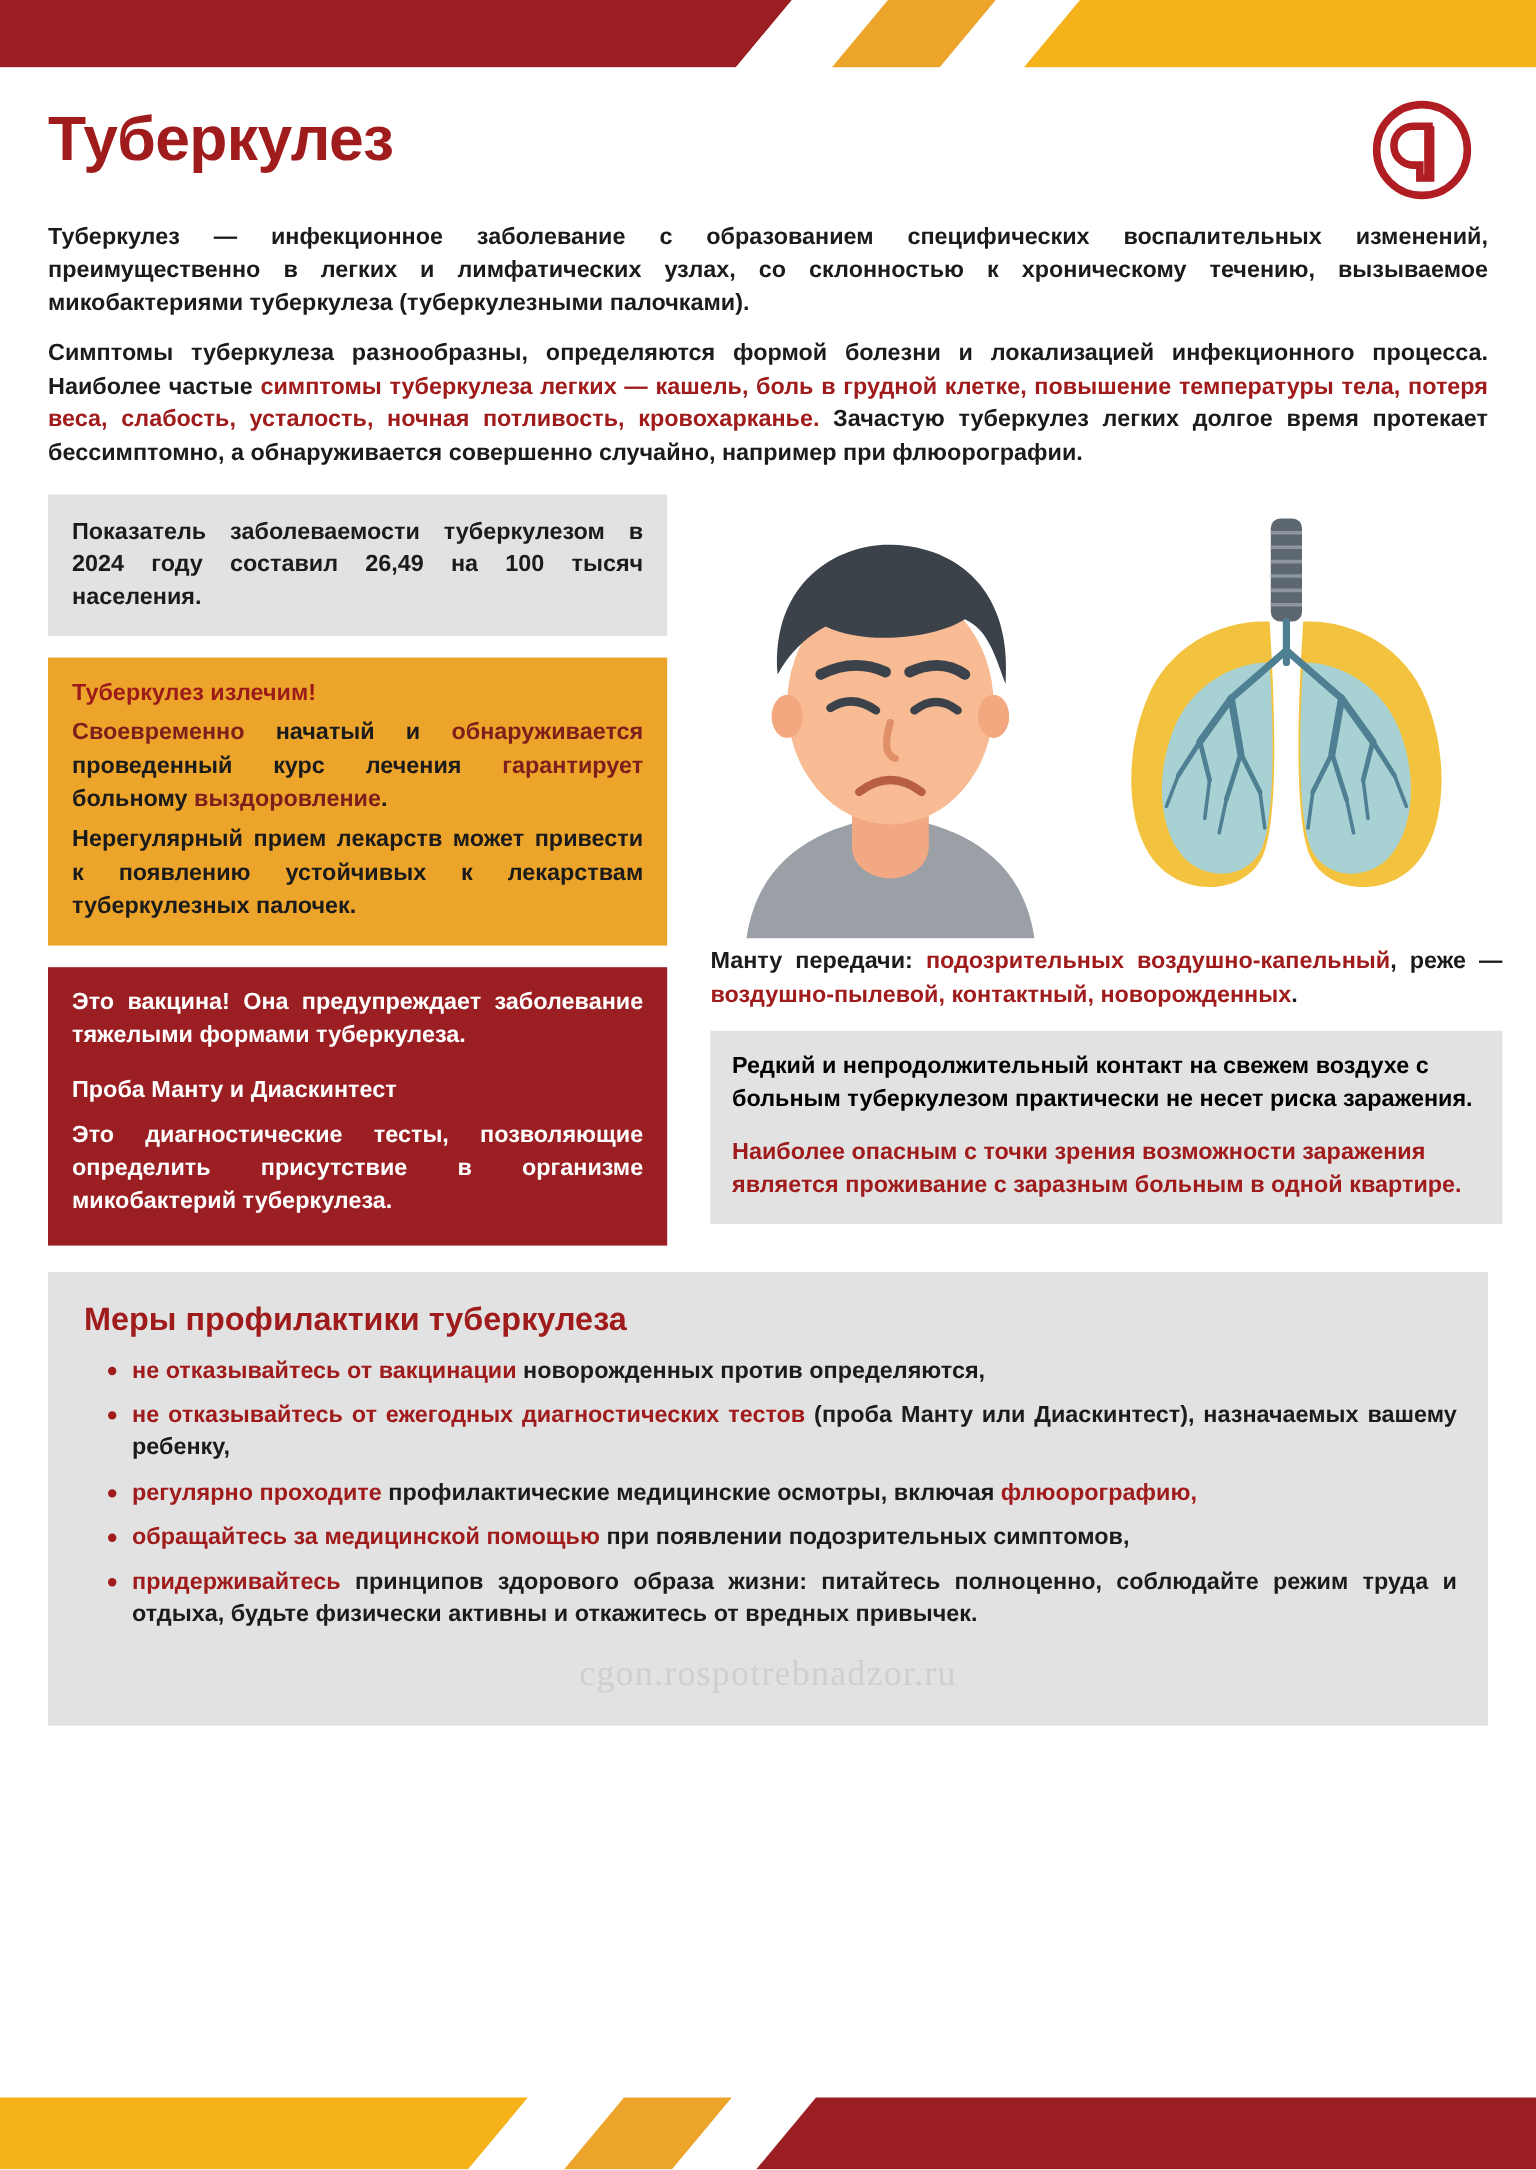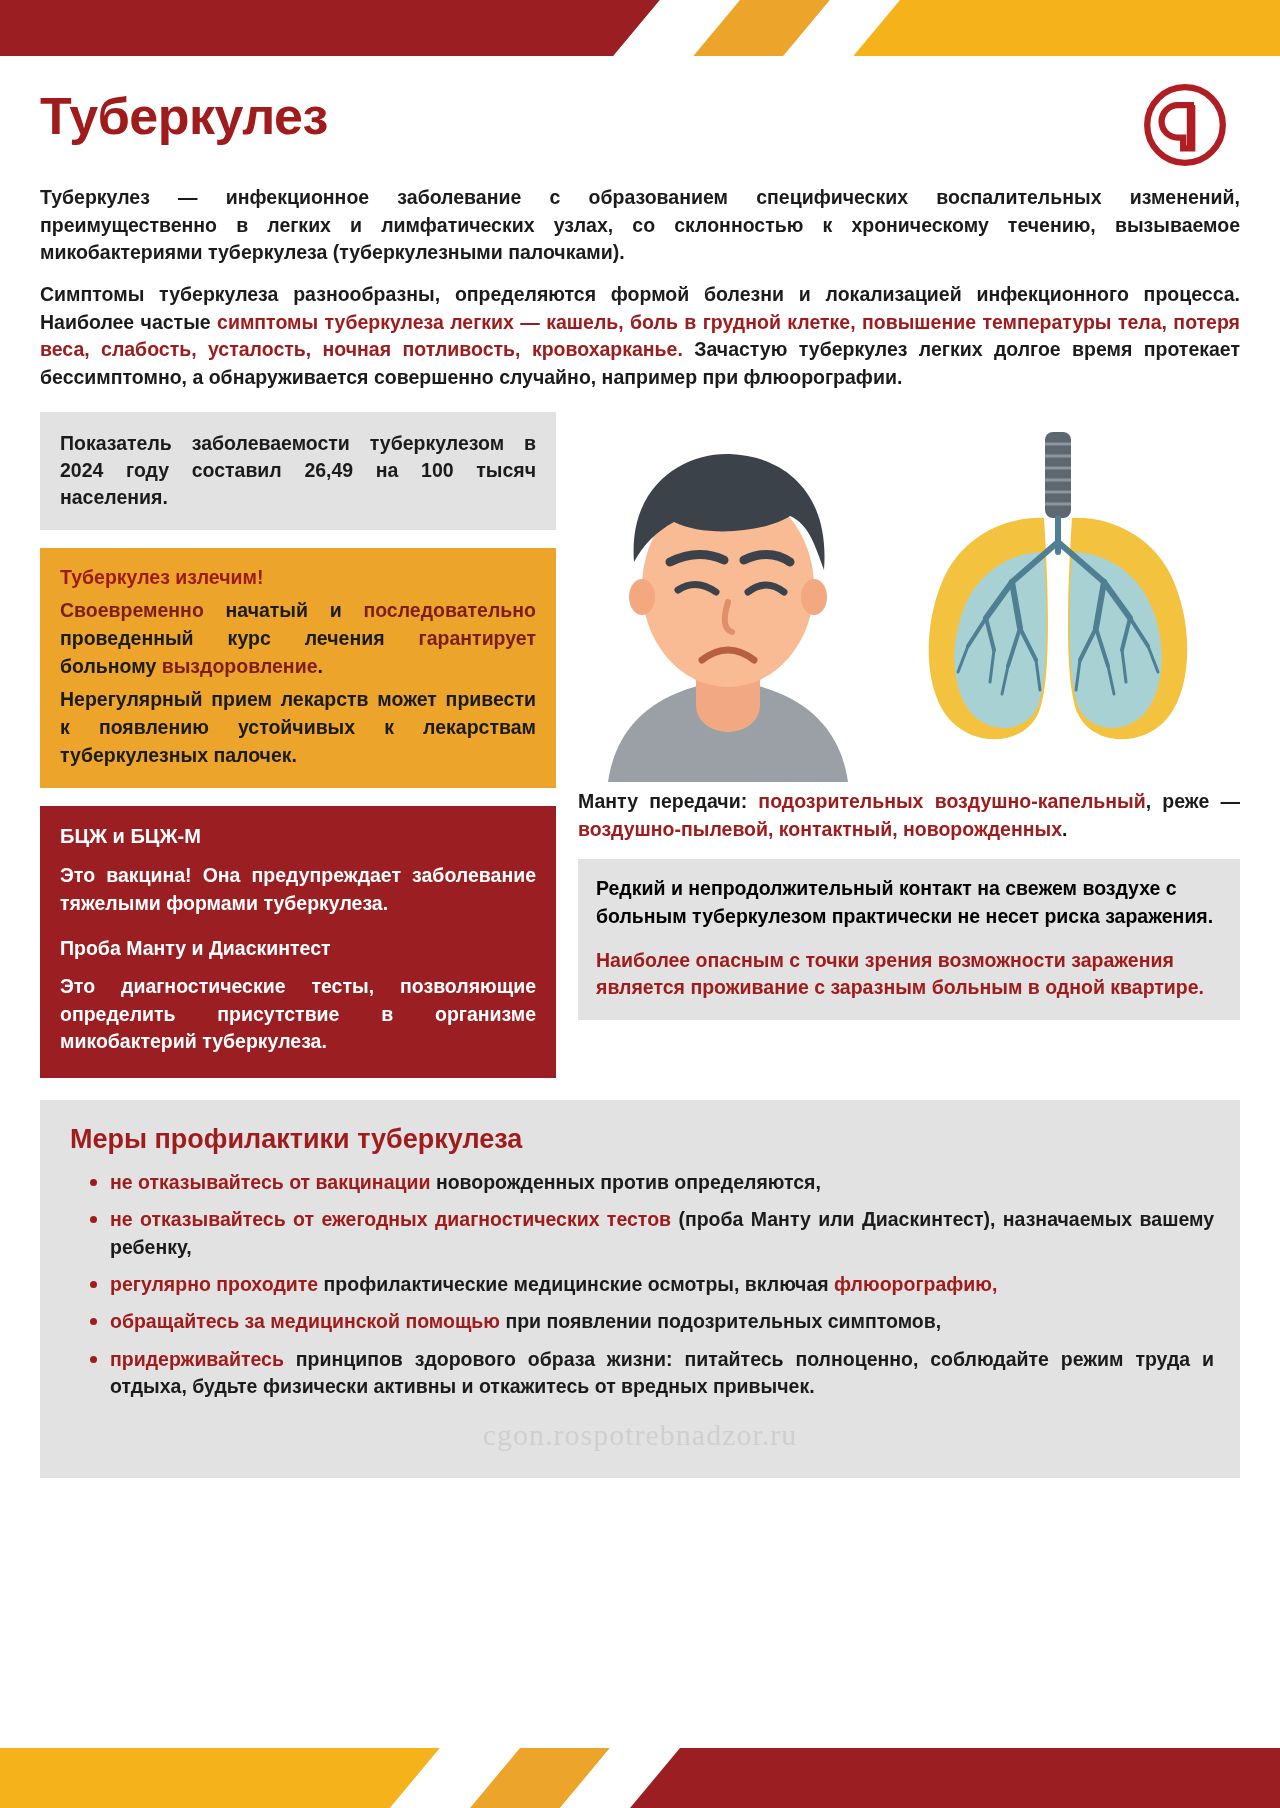--- a/index.html
+++ b/index.html
@@ -69,21 +69,21 @@
     text-align: justify;
     line-height: 1.42;
     margin: 14px 0 0 0;
   }
   .hl-red { color: #a01c1c; }
 
   
   .mid {
     display: flex;
     margin-top: 20px;
-    gap: 22px;
+    gap: 36px;
   }
   .col-left { width: 516px; flex: 0 0 516px; }
   .col-right { flex: 1 1 auto; }
 
   .box {
     box-sizing: border-box;
   }
   .box-gray {
     background: #e2e2e2;
     color: #1b1b1b;
@@ -238,26 +238,25 @@
   <div class="mid">
 
     <div class="col-left">
 
       <div class="box box-gray">
         <span>Показатель заболеваемости туберкулезом в 2024 году составил 26,49  на 100 тысяч населения.</span>
       </div>
 
       <div class="box box-orange">
         <p class="red">Туберкулез излечим!</p>
-        <p id="curable2"><span class="white">Своевременно </span><span>начатый и </span><span class="white">последовательно </span><span>проведенный курс лечения </span><span class="white">гарантирует </span><span>больному </span><span class="white">выздоровление</span><span>.</span></p>
+        <p id="curable2"><span class="white">Своевременно </span><span>начатый и </span><span class="white">обнаруживается </span><span>проведенный курс лечения </span><span class="white">гарантирует </span><span>больному </span><span class="white">выздоровление</span><span>.</span></p>
         <p>Нерегулярный прием лекарств может привести к появлению устойчивых к лекарствам туберкулезных палочек.</p>
       </div>
 
       <div class="box box-dark">
-        <h3>БЦЖ и БЦЖ-М</h3>
         <p>Это вакцина! Она предупреждает заболевание тяжелыми формами туберкулеза.</p>
         <p class="sub">Проба Манту и Диаскинтест</p>
         <p>Это диагностические тесты, позволяющие определить присутствие в организме микобактерий туберкулеза.</p>
       </div>
 
     </div>
 
     <div class="col-right">
 
       <div class="illus">

